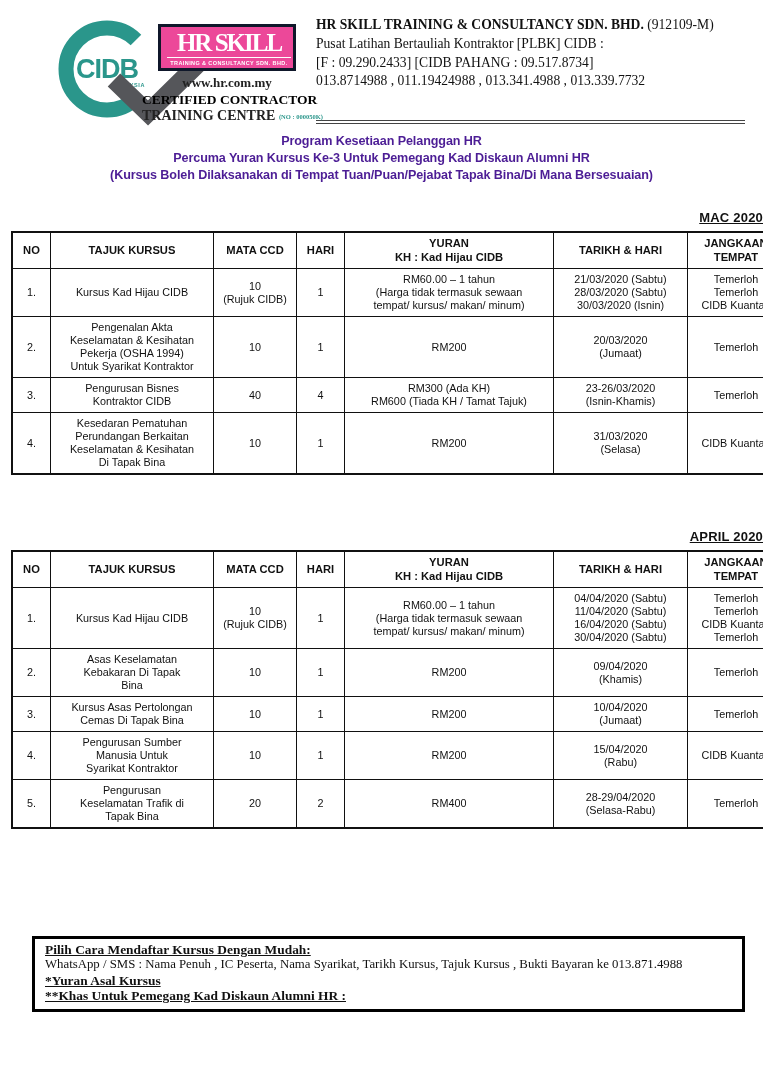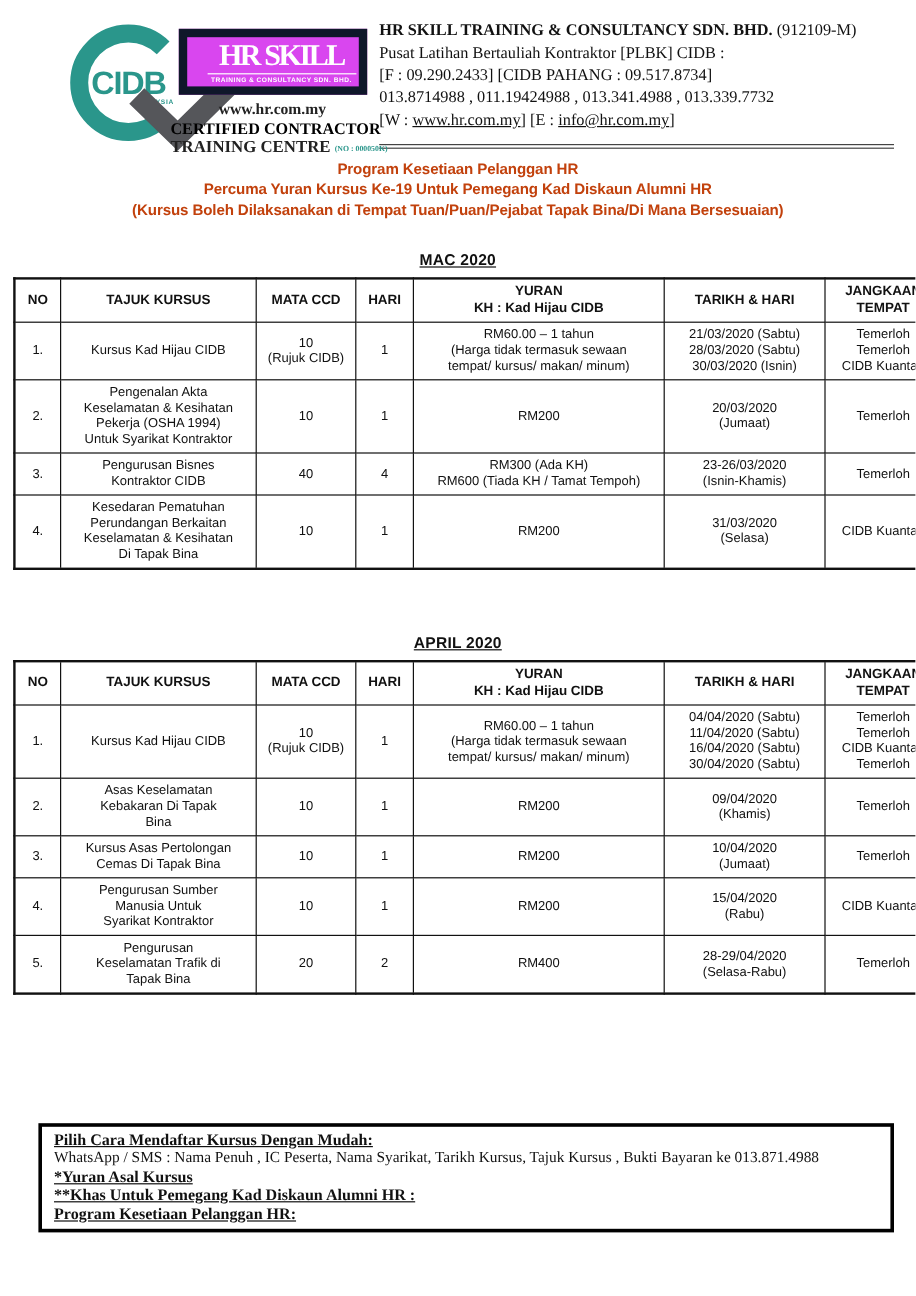--- a/index.html
+++ b/index.html
@@ -10,22 +10,22 @@
     color:#1a1a1a;
     font-family:"Liberation Sans", sans-serif;
     overflow:hidden;
   }
   
   .header{display:flex;padding:14px 18px 0 56px;}
   .logo-block{position:relative;width:254px;height:110px;flex:none;}
   .logo-mark{position:absolute;left:0;top:0;}
   .hr-block{position:absolute;left:86px;top:10px;width:170px;text-align:center;}
   .hrskill-box{
-    width:124px;margin:0 auto;background:#d946ef;border:7px solid #0f172a;
-    padding:2px 2px 1px 17px;
+    width:124px;margin:0 auto;background:#ec4899;border:3px solid #0f172a;
+    padding:2px 2px 1px 6px;
   }
   .hrskill-title{
     font-family:"Liberation Serif", serif;font-weight:bold;color:#ffffff;
     font-size:25px;line-height:27px;letter-spacing:-2px;white-space:nowrap;
   }
   .hrskill-sub{
     border-top:1px solid #fff;margin-top:1px;padding:2px 0 1px 0;
     color:#fff;font-size:5.5px;font-weight:bold;letter-spacing:.4px;white-space:nowrap;
   }
   .hr-web{
@@ -39,26 +39,26 @@
     flex:1;margin-left:6px;margin-top:2px;
     font-family:"Liberation Serif", serif;
     font-size:13.6px;line-height:18.8px;color:#111;
     border-bottom:4px double #444;padding-bottom:4px;
   }
   .co-name{font-weight:bold;}
   .link{text-decoration:underline;}
   
   .title-block{
     margin-top:9px;text-align:center;font-weight:bold;
-    font-size:12.6px;line-height:17px;letter-spacing:-.1px;color:#c2410c;
+    font-size:12.6px;line-height:17px;letter-spacing:-.1px;color:#4c1d95;
   }
   
   .section-mac{margin-top:24px;}
   .section-april{margin-top:52px;}
-  .month-label-wrap{text-align:center;margin-bottom:5px;}
+  .month-label-wrap{text-align:right;margin-bottom:5px;}
   .month-label{
     display:inline-block;font-weight:bold;font-size:13px;
     text-decoration:underline;letter-spacing:.2px;color:#111;
   }
   table.course-table{
     width:737px;margin-left:11px;border-collapse:collapse;table-layout:fixed;
     border:2px solid #111;
   }
   .course-table th,.course-table td{
     border:1px solid #111;text-align:center;vertical-align:middle;
@@ -115,29 +115,26 @@
       </div>
     </div>
 
     <div class="company-block">
       <div>
         <span class="co-name">HR SKILL TRAINING &amp; CONSULTANCY SDN. BHD.</span><span> (912109-M)</span>
       </div>
       <div>Pusat Latihan Bertauliah Kontraktor [PLBK] CIDB :</div>
       <div>[F : 09.290.2433] [CIDB PAHANG : 09.517.8734]</div>
       <div>013.8714988 , 011.19424988 , 013.341.4988 , 013.339.7732</div>
-      <div>
-        <span>[W : </span><span class="link">www.hr.com.my</span><span>] [E : </span><span class="link">info@hr.com.my</span><span>]</span>
-      </div>
     </div>
   </div>
 
   <div class="title-block">
     <div>Program Kesetiaan Pelanggan HR</div>
-    <div>Percuma Yuran Kursus Ke-19 Untuk Pemegang Kad Diskaun Alumni HR</div>
+    <div>Percuma Yuran Kursus Ke-3 Untuk Pemegang Kad Diskaun Alumni HR</div>
     <div>(Kursus Boleh Dilaksanakan di Tempat Tuan/Puan/Pejabat Tapak Bina/Di Mana Bersesuaian)</div>
   </div>
 
   <section class="section-mac">
     <div class="month-label-wrap">
       <span class="month-label">MAC 2020</span>
     </div>
     <table class="course-table">
         <thead>
           <tr>
@@ -182,21 +179,21 @@
 (Jumaat)</td>
             <td>Temerloh</td>
           </tr>
           <tr>
             <td>3.</td>
             <td>Pengurusan Bisnes
 Kontraktor CIDB</td>
             <td>40</td>
             <td>4</td>
             <td>RM300 (Ada KH)
-RM600 (Tiada KH / Tamat Tempoh)</td>
+RM600 (Tiada KH / Tamat Tajuk)</td>
             <td>23-26/03/2020
 (Isnin-Khamis)</td>
             <td>Temerloh</td>
           </tr>
           <tr>
             <td>4.</td>
             <td>Kesedaran Pematuhan
 Perundangan Berkaitan
 Keselamatan &amp; Kesihatan
 Di Tapak Bina</td>
@@ -297,16 +294,15 @@
           </tr>
         </tbody>
       </table>
   </section>
 
   <div class="footer-box" id="footer-box">
       <div class="fb-line fb-bold">Pilih Cara Mendaftar Kursus Dengan Mudah:</div>
       <div class="fb-line">WhatsApp / SMS : Nama Penuh ,  IC Peserta, Nama Syarikat, Tarikh Kursus, Tajuk Kursus , Bukti Bayaran ke 013.871.4988</div>
       <div class="fb-line fb-bold">*Yuran Asal Kursus</div>
       <div class="fb-line fb-bold">**Khas Untuk Pemegang Kad Diskaun Alumni HR :</div>
-      <div class="fb-line fb-bold">Program Kesetiaan Pelanggan HR:</div>
     </div>
 
 </div>
 
 </body></html>

